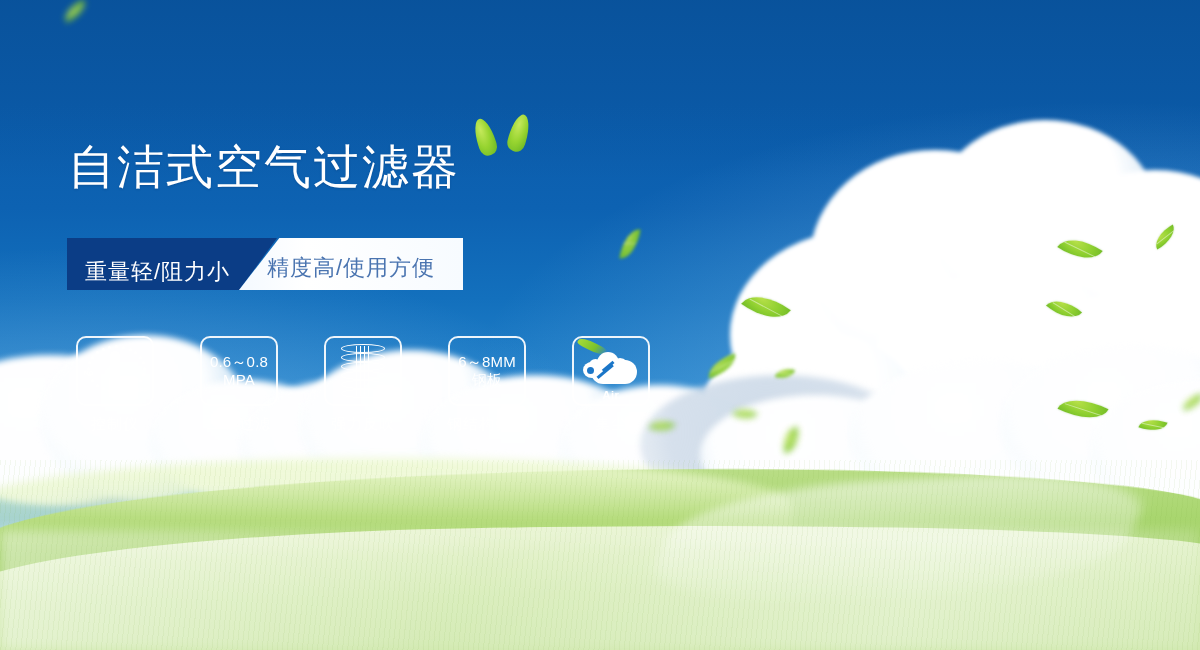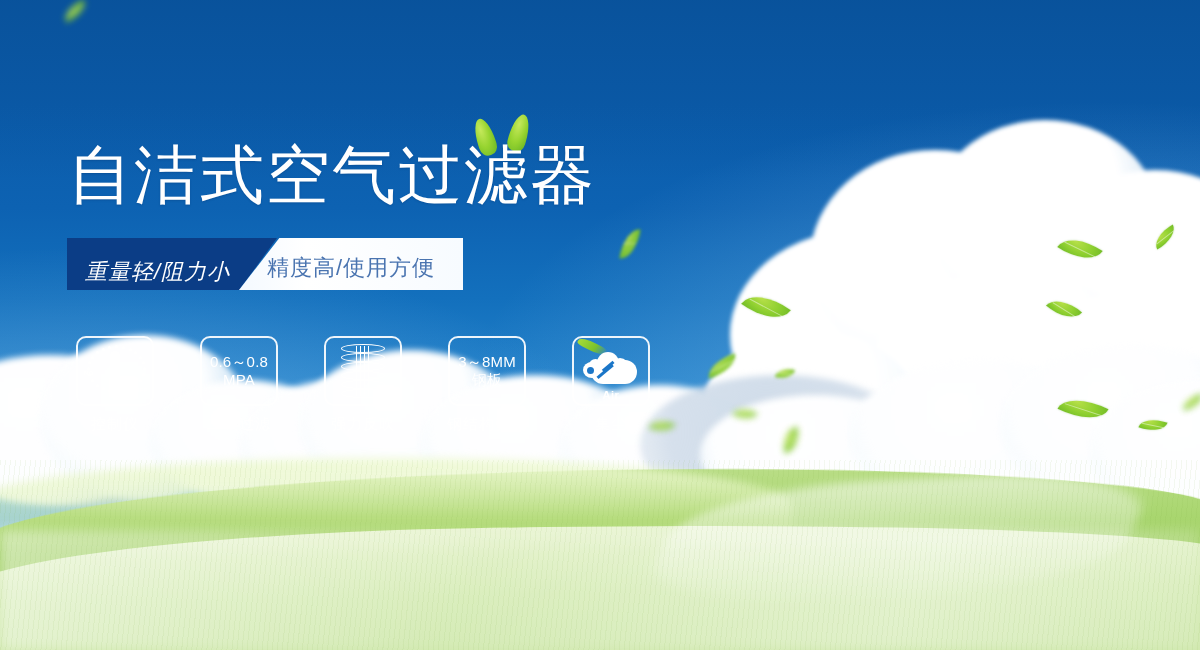--- a/index.html
+++ b/index.html
@@ -138,21 +138,21 @@
     width: 84%; height: 1px;
     background: rgba(255,255,255,0.45);
     transform: rotate(-8deg);
   }
 
   
   .title {
     position: absolute;
     left: 68px;
     top: 143px;
-    font-size: 64px;
+    font-size: 47px;
     line-height: 1;
     letter-spacing: 2px;
     color: #ffffff;
     font-weight: 400;
     white-space: nowrap;
     text-shadow: 0 1px 2px rgba(0,40,90,0.25);
   }
 
   .sprout { position: absolute; left: 470px; top: 112px; width: 70px; height: 48px; }
   .sprout .leaf-l, .sprout .leaf-r {
@@ -187,21 +187,20 @@
     clip-path: polygon(18% 0, 100% 0, 100% 100%, 0 100%);
   }
   .subbar .left-text {
     position: absolute;
     left: 18px; top: 0; height: 68px;
     display: flex; align-items: center;
     color: #ffffff;
     font-size: 22px;
     letter-spacing: 1px;
     z-index: 3;
-    font-style: italic;
   }
   .subbar .right-text {
     position: absolute;
     left: 200px; top: 4px; height: 52px;
     display: flex; align-items: center;
     color: #4a74b0;
     font-size: 22px;
     letter-spacing: 1px;
     z-index: 3;
   }
@@ -496,21 +495,21 @@
           <div class="ring" style="top:36px;"></div>
           <div class="ring" style="top:45px;"></div>
         </div>
       </div>
       <div class="flabel">强力反吹</div>
     </div>
 
     <div class="feature">
       <div class="fbox">
         <div class="boxtext">
-          <div>3～8MM</div>
+          <div>6～8MM</div>
           <div>钢板</div>
         </div>
       </div>
       <div class="flabel">钢结构强度</div>
     </div>
 
     <div class="feature">
       <div class="fbox">
         <div class="cloudicon">
           <div class="c-streak"></div>

